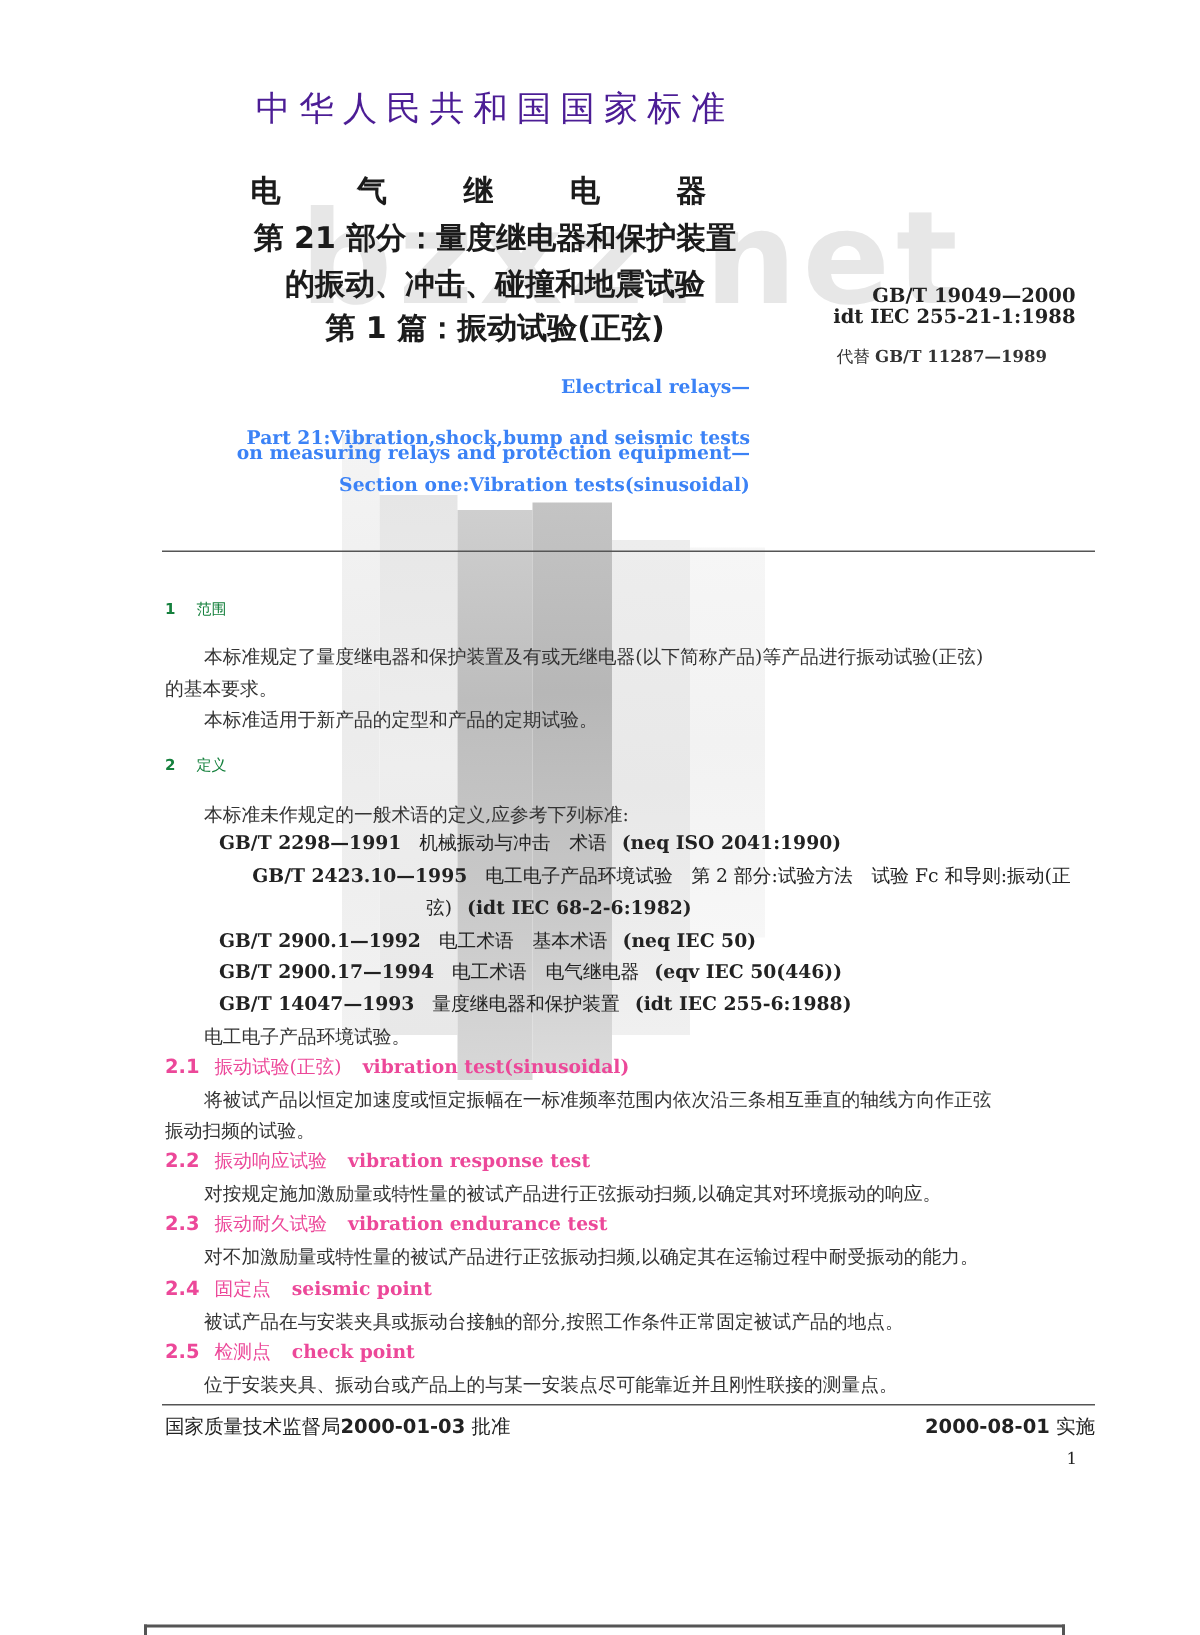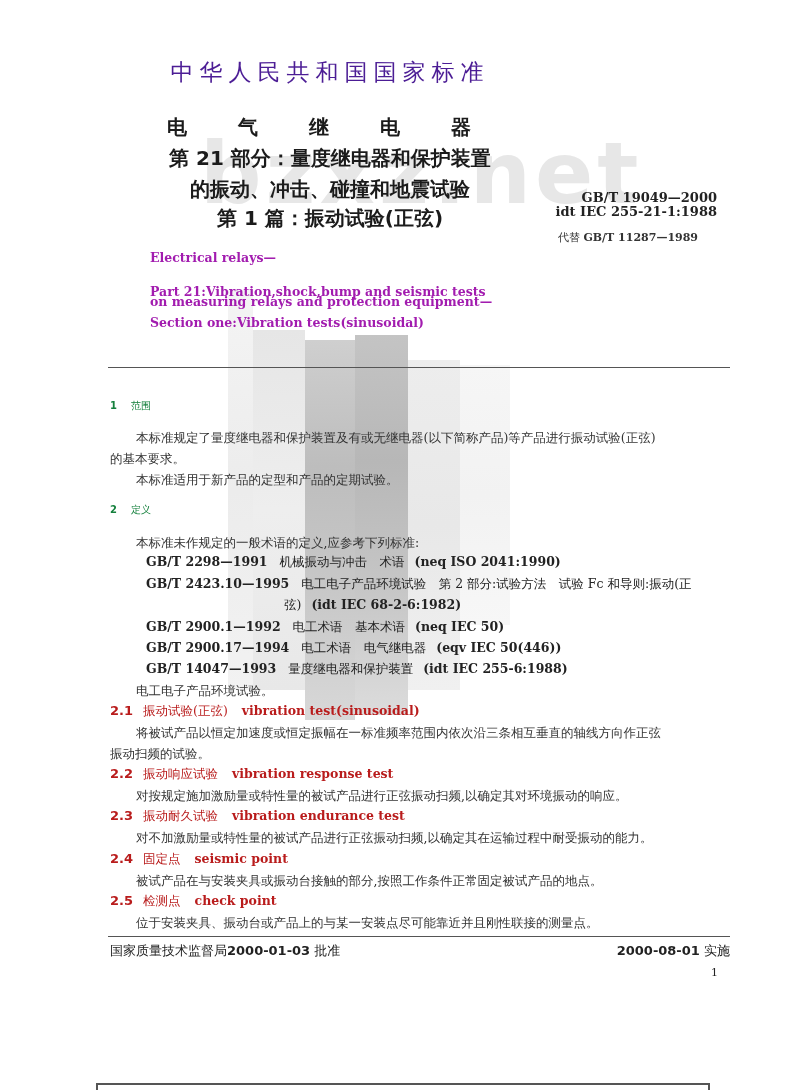--- a/index.html
+++ b/index.html
@@ -24,30 +24,30 @@
     .title-line { left: 110px; width: 440px; text-align: center; font-size: 20px; color: #1b1b1b; font-weight: bold; }
     .t1 { top: 114px; letter-spacing: 22px; text-align: center; }
     .t2 { top: 145px; }
     .t3 { top: 176px; }
     .t4 { top: 205px; }
     .std-no { left: 542px; width: 175px; text-align: right; font-weight: bold; font-size: 13px; color: #222; }
     .std1 { top: 190px; }
     .std2 { top: 204px; }
     .replaces { left: 540px; width: 158px; text-align: right; top: 230px; font-size: 11px; color: #333; }
     .replaces b { font-weight: bold; }
-    .en-title { left: 150px; width: 350px; text-align: left; font-weight: bold; font-size: 12.5px; color: #a21caf; }
+    .en-title { left: 150px; width: 350px; text-align: right; font-weight: bold; font-size: 12.5px; color: #3b82f6; }
     .e1 { top: 250px; } .e2 { top: 272px; margin-top: 12px; } .e3 { top: 294px; } .e4 { top: 315px; }
     .hr { position: absolute; left: 108px; width: 622px; height: 1px; background: #555; }
     .sec { font-family: "DejaVu Sans", "Liberation Sans", sans-serif; font-size: 10px; font-weight: bold; color: #15803d; }
     .sec .title { font-weight: normal; margin-left: 14px; }
     .body-text { font-size: 12.5px; color: #333; line-height: 20px; }
-    .indent { left: 136px; }
+    .indent { left: 136px; text-align: center; }
     .ref { font-size: 12.5px; color: #222; }
     .ref b { font-weight: bold; margin-left: 10px; }
-    .def-head { font-size: 12.5px; color: #b91c1c; }
+    .def-head { font-size: 12.5px; color: #ec4899; }
     .def-head .num { font-family: "DejaVu Sans", "Liberation Sans", sans-serif; font-weight: bold; font-size: 13px; }
     .def-head .zh { margin-left: 10px; }
     .def-head .en { margin-left: 14px; font-weight: bold; }
     .footer-left { left: 110px; top: 942px; font-size: 13px; color: #222; font-family: "DejaVu Sans", "Liberation Sans", sans-serif; }
     .footer-left b, .footer-right b { font-weight: bold; }
     .footer-right { left: 560px; width: 170px; text-align: right; top: 942px; font-size: 13px; color: #222; font-family: "DejaVu Sans", "Liberation Sans", sans-serif; }
     .page-num { left: 700px; width: 18px; text-align: right; top: 966px; font-size: 11px; color: #222; }
     .bottom-box { position: absolute; left: 96px; top: 1083px; width: 610px; height: 20px; border: 2px solid #555; border-bottom: none; }
   </style>
 </head>

